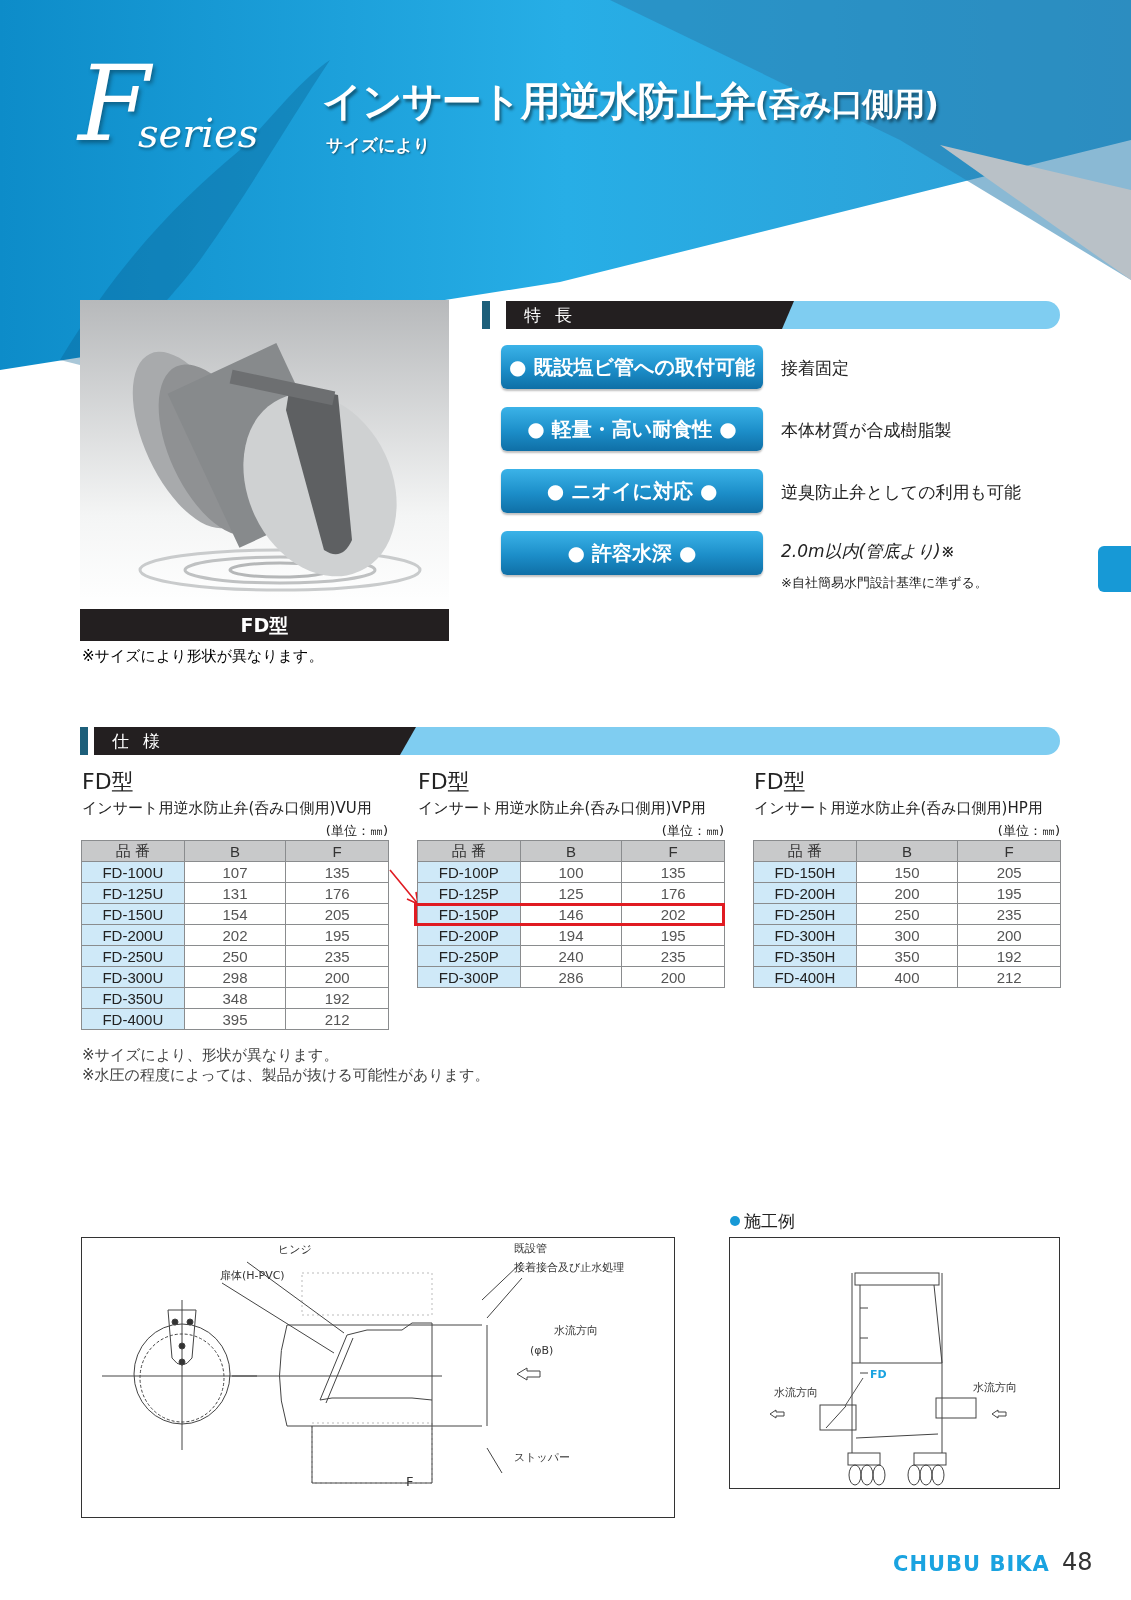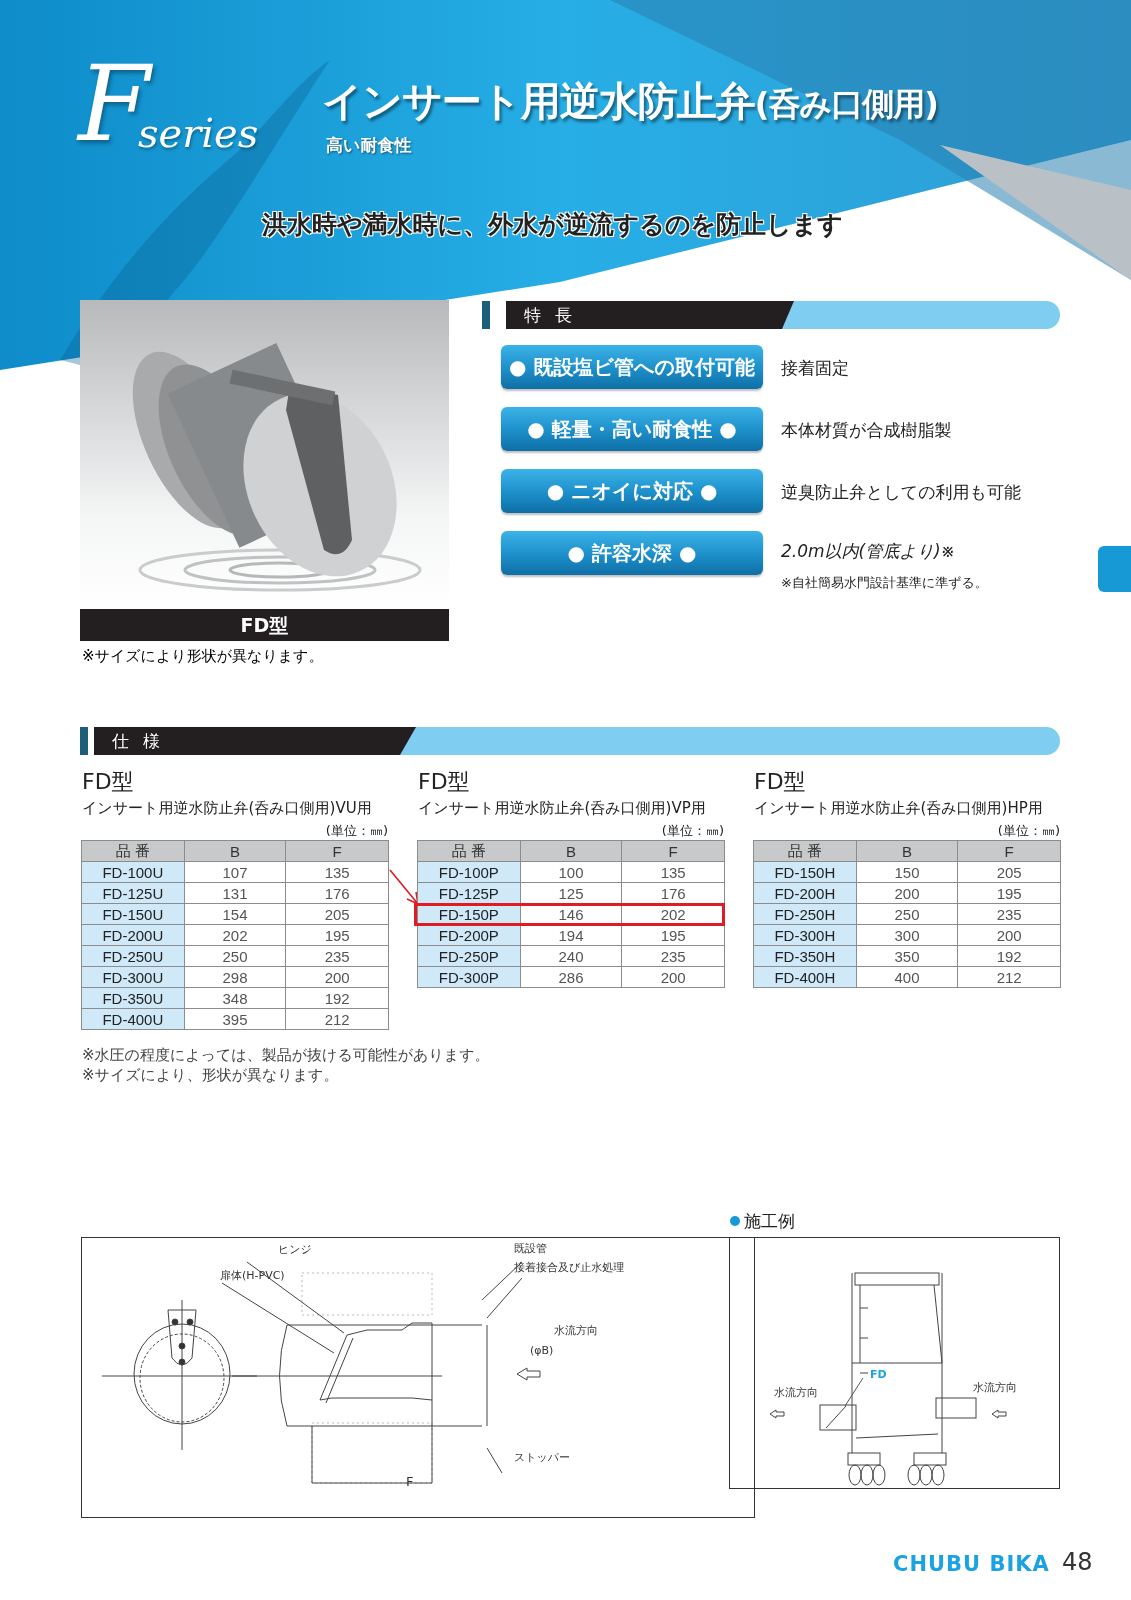--- a/index.html
+++ b/index.html
@@ -31,21 +31,21 @@
   .spec-head .t1{font-size:22px;color:#222;}
   .spec-head .t2{font-size:15px;color:#222;margin-top:2px;white-space:nowrap;}
   .unit{position:absolute;font-size:13px;color:#222;text-align:right;}
   table.spec{position:absolute;border-collapse:collapse;font-family:"Liberation Sans",sans-serif;font-size:15px;color:#333;}
   table.spec th{background:#c8c9ca;font-weight:normal;height:20px;border:1px solid #8a8c8e;padding:0;}
   table.spec td{height:20px;border:1px solid #8a8c8e;text-align:center;padding:0;color:#555;}
   table.spec td.code{background:#cfe9f8;color:#222;}
   .hl{position:absolute;left:414px;top:903px;width:311px;height:23px;border:3px solid #e01b22;box-sizing:border-box;}
 
   .notes{position:absolute;left:82px;top:1046px;font-size:15px;color:#444;line-height:19.5px;}
-  .diag1{position:absolute;left:81px;top:1237px;width:674px;height:281px;border:1px solid #333;box-sizing:border-box;}
+  .diag1{position:absolute;left:81px;top:1237px;width:594px;height:281px;border:1px solid #333;box-sizing:border-box;}
   .diag2{position:absolute;left:729px;top:1237px;width:331px;height:252px;border:1px solid #333;box-sizing:border-box;padding-left:39px;}
   .ex-title{position:absolute;left:730px;top:1210px;font-size:17px;color:#222;}
   .ex-title .dot{display:inline-block;width:10px;height:10px;border-radius:50%;background:#1799d6;margin-right:4px;vertical-align:1px;}
   .dlabel{position:absolute;font-size:11px;color:#333;white-space:nowrap;}
   .logo{position:absolute;left:893px;top:1552px;font-family:"DejaVu Sans",sans-serif;font-weight:bold;font-size:21px;color:#1aa3e0;letter-spacing:1px;}
   .pageno{position:absolute;left:1062px;top:1548px;font-size:24px;color:#333;}
 </style>
 </head>
 <body>
 
@@ -59,22 +59,21 @@
       </linearGradient>
     </defs>
     <polygon points="0,0 1131,0 1131,140 560,282 0,370" fill="url(#g1)"></polygon>
     <polygon points="610,0 1131,0 1131,280 900,140" fill="#2a7fb0" opacity="0.55"></polygon>
     <polygon points="1131,190 940,145 1131,280" fill="#b9c1c7"></polygon>
     <path d="M60,360 C120,260 180,200 240,150 C270,120 300,80 330,60 C290,120 250,190 200,260 C170,300 130,340 100,370Z" fill="#0a5f8f" opacity="0.35"></path>
   </svg>
   <div class="f-big">F</div>
   <div class="f-series">series</div>
   <div class="title"><span>インサート用逆水防止弁</span><small>(呑み口側用)</small></div>
-  <div class="subtitle-mat">高い耐食性</div>
-  <div class="tagline">洪水時や満水時に、外水が逆流するのを防止します</div>
+  <div class="subtitle-mat">サイズにより</div>
 </div>
 
 <div class="photo">
   <svg width="369" height="308">
     <ellipse cx="200" cy="270" rx="140" ry="20" fill="none" stroke="#c9cbcc" stroke-width="3"></ellipse>
     <ellipse cx="200" cy="270" rx="95" ry="13" fill="none" stroke="#bfc1c2" stroke-width="3"></ellipse>
     <ellipse cx="200" cy="270" rx="50" ry="7" fill="none" stroke="#b5b7b8" stroke-width="3"></ellipse>
     <ellipse cx="110" cy="140" rx="45" ry="95" fill="#a8aaac" transform="rotate(-25 110 140)"></ellipse>
     <ellipse cx="135" cy="150" rx="45" ry="92" fill="#8f9193" transform="rotate(-25 135 150)"></ellipse>
     <rect x="120" y="60" width="120" height="170" fill="#878a8c" transform="rotate(-25 180 150)"></rect>
@@ -274,22 +273,22 @@
       </tr>
     <tr>
         <td class="code">FD-400H</td>
         <td>400</td>
         <td>212</td>
       </tr>
   </tbody>
 </table>
 
 <div class="notes">
+  <div>※サイズにより、形状が異なります。</div>
   <div>※水圧の程度によっては、製品が抜ける可能性があります。</div>
-  <div>※サイズにより、形状が異なります。</div>
 </div>
 
 <div class="diag1">
   <svg width="594" height="281" style="position:absolute;left:0;top:0;">
     <g stroke="#444" fill="none" stroke-width="1">
       <ellipse cx="100" cy="136" rx="48" ry="50"></ellipse>
       <ellipse cx="100" cy="140" rx="42" ry="44" stroke-dasharray="3,2"></ellipse>
       <line x1="20" y1="138" x2="175" y2="138"></line>
       <line x1="100" y1="62" x2="100" y2="212"></line>
       <path d="M86,72 L114,72 L110,120 Q100,134 90,120Z"></path>

